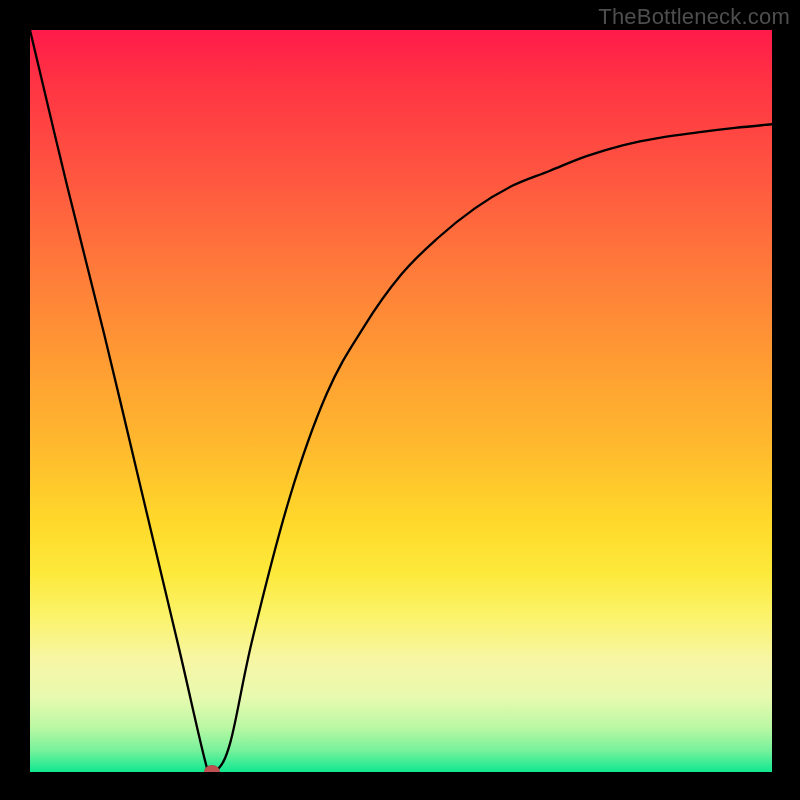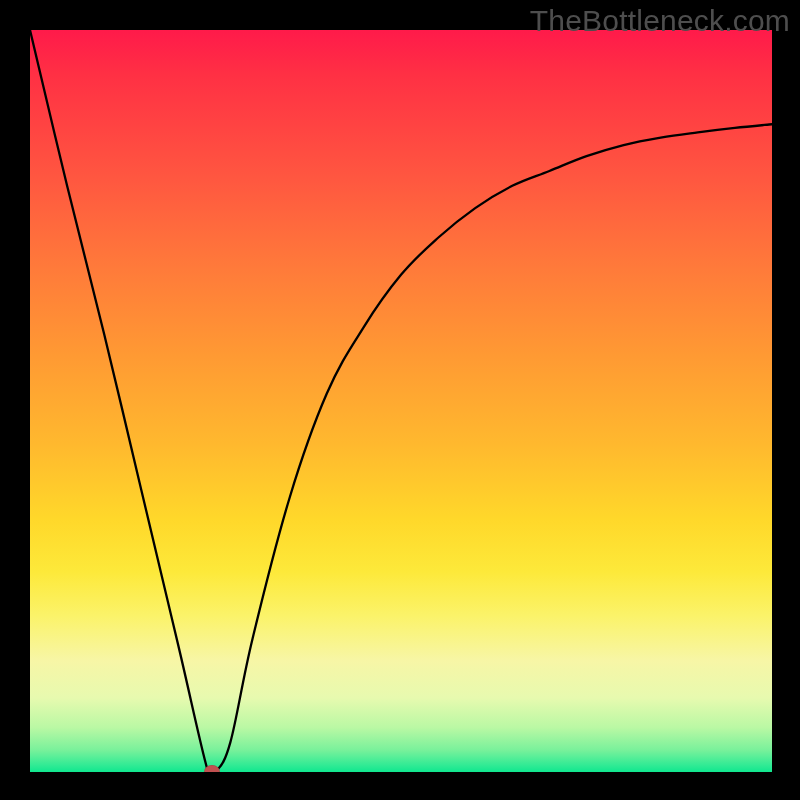--- a/index.html
+++ b/index.html
@@ -15,21 +15,21 @@
     position: relative;
     width: 800px;
     height: 800px;
     background: #000;
   }
   .watermark {
     position: absolute;
     top: 4px;
     right: 10px;
     color: #4e4e4e;
-    font-size: 30px;
+    font-size: 22px;
     font-weight: 500;
     letter-spacing: 0.2px;
     z-index: 5;
   }
   .plot-area {
     position: absolute;
     left: 30px;
     top: 30px;
     width: 742px;
     height: 742px;

